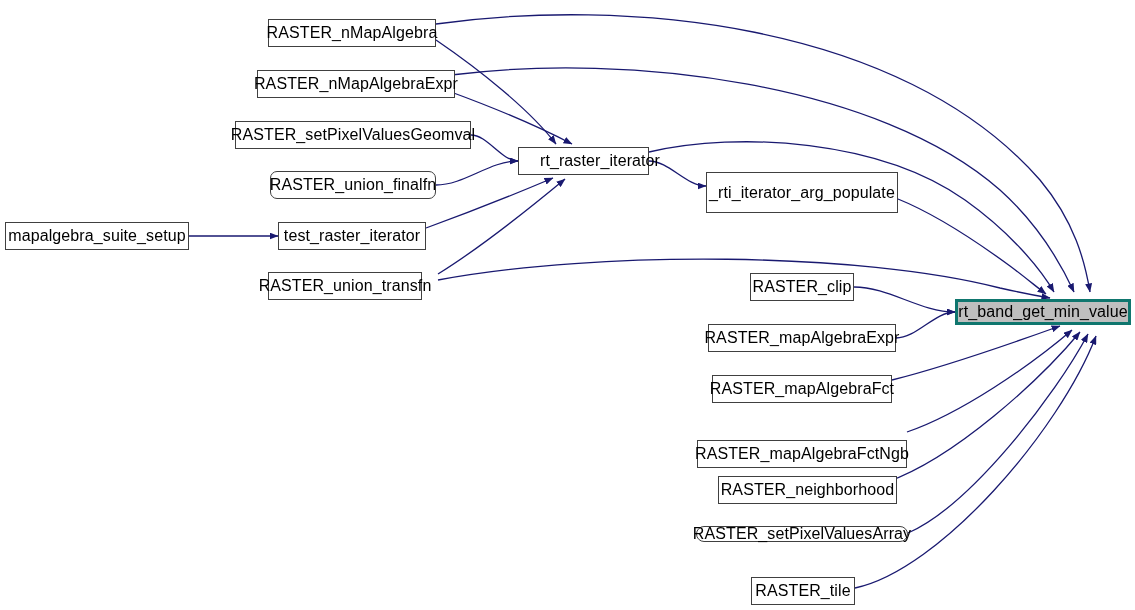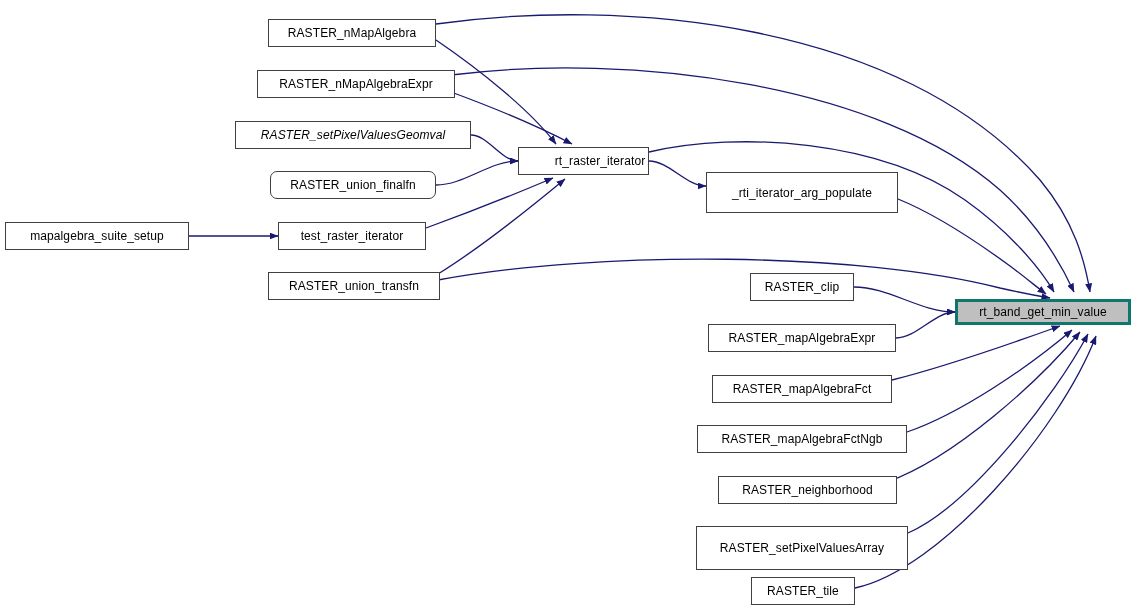--- a/index.html
+++ b/index.html
@@ -24,21 +24,21 @@
     top: 0;
     width: 1135px;
     height: 610px;
   }
   .node {
     position: absolute;
     box-sizing: border-box;
     border: 1px solid #404040;
     background: #ffffff;
     color: #000000;
-    font-size: 12px;
+    font-size: 16px;
     line-height: 1;
     display: flex;
     align-items: center;
     justify-content: center;
     white-space: nowrap;
     letter-spacing: 0.1px;
     z-index: 5;
   }
   .node.highlight {
     background: #bfbfbf;
@@ -80,57 +80,57 @@
       </g>
   </svg>
 
   <div id="nodes">
       <div class="node" style="left: 268px; top: 19px; width: 168px; height: 28px;">
         <span>RASTER_nMapAlgebra</span>
       </div>
       <div class="node" style="left: 257px; top: 70px; width: 198px; height: 28px;">
         <span>RASTER_nMapAlgebraExpr</span>
       </div>
-      <div class="node" style="left: 235px; top: 121px; width: 236px; height: 28px; font-style: italic;">
+      <div class="node" style="left: 235px; top: 121px; width: 236px; height: 28px;">
         <span>RASTER_setPixelValuesGeomval</span>
       </div>
       <div class="node" style="left: 270px; top: 171px; width: 166px; height: 28px; border-radius: 7px;">
         <span>RASTER_union_finalfn</span>
       </div>
       <div class="node" style="left: 5px; top: 222px; width: 184px; height: 28px;">
         <span>mapalgebra_suite_setup</span>
       </div>
       <div class="node" style="left: 278px; top: 222px; width: 148px; height: 28px;">
         <span>test_raster_iterator</span>
       </div>
-      <div class="node" style="left: 268px; top: 272px; width: 172px; height: 28px; text-align: center;">
+      <div class="node" style="left: 268px; top: 272px; width: 154px; height: 28px; text-align: center;">
         <span>RASTER_union_transfn</span>
       </div>
       <div class="node" style="left: 518px; top: 147px; width: 131px; height: 28px; padding-left: 33px;">
         <span>rt_raster_iterator</span>
       </div>
       <div class="node" style="left: 706px; top: 172px; width: 192px; height: 41px;">
         <span>_rti_iterator_arg_populate</span>
       </div>
       <div class="node" style="left: 750px; top: 273px; width: 104px; height: 28px;">
         <span>RASTER_clip</span>
       </div>
       <div class="node" style="left: 708px; top: 324px; width: 188px; height: 28px;">
         <span>RASTER_mapAlgebraExpr</span>
       </div>
       <div class="node" style="left: 712px; top: 375px; width: 180px; height: 28px;">
         <span>RASTER_mapAlgebraFct</span>
       </div>
-      <div class="node" style="left: 697px; top: 425px; width: 210px; height: 28px;">
+      <div class="node" style="left: 697px; top: 440px; width: 210px; height: 28px;">
         <span>RASTER_mapAlgebraFctNgb</span>
       </div>
       <div class="node" style="left: 718px; top: 476px; width: 179px; height: 28px;">
         <span>RASTER_neighborhood</span>
       </div>
-      <div class="node" style="left: 696px; top: 526px; width: 212px; height: 44px;">
+      <div class="node" style="left: 696px; top: 526px; width: 212px; height: 16px; border-radius: 12px;">
         <span>RASTER_setPixelValuesArray</span>
       </div>
       <div class="node" style="left: 751px; top: 577px; width: 104px; height: 28px;">
         <span>RASTER_tile</span>
       </div>
       <div class="node highlight" style="left: 955px; top: 299px; width: 176px; height: 26px;">
         <span>rt_band_get_min_value</span>
       </div>
     </div>
 </div>

